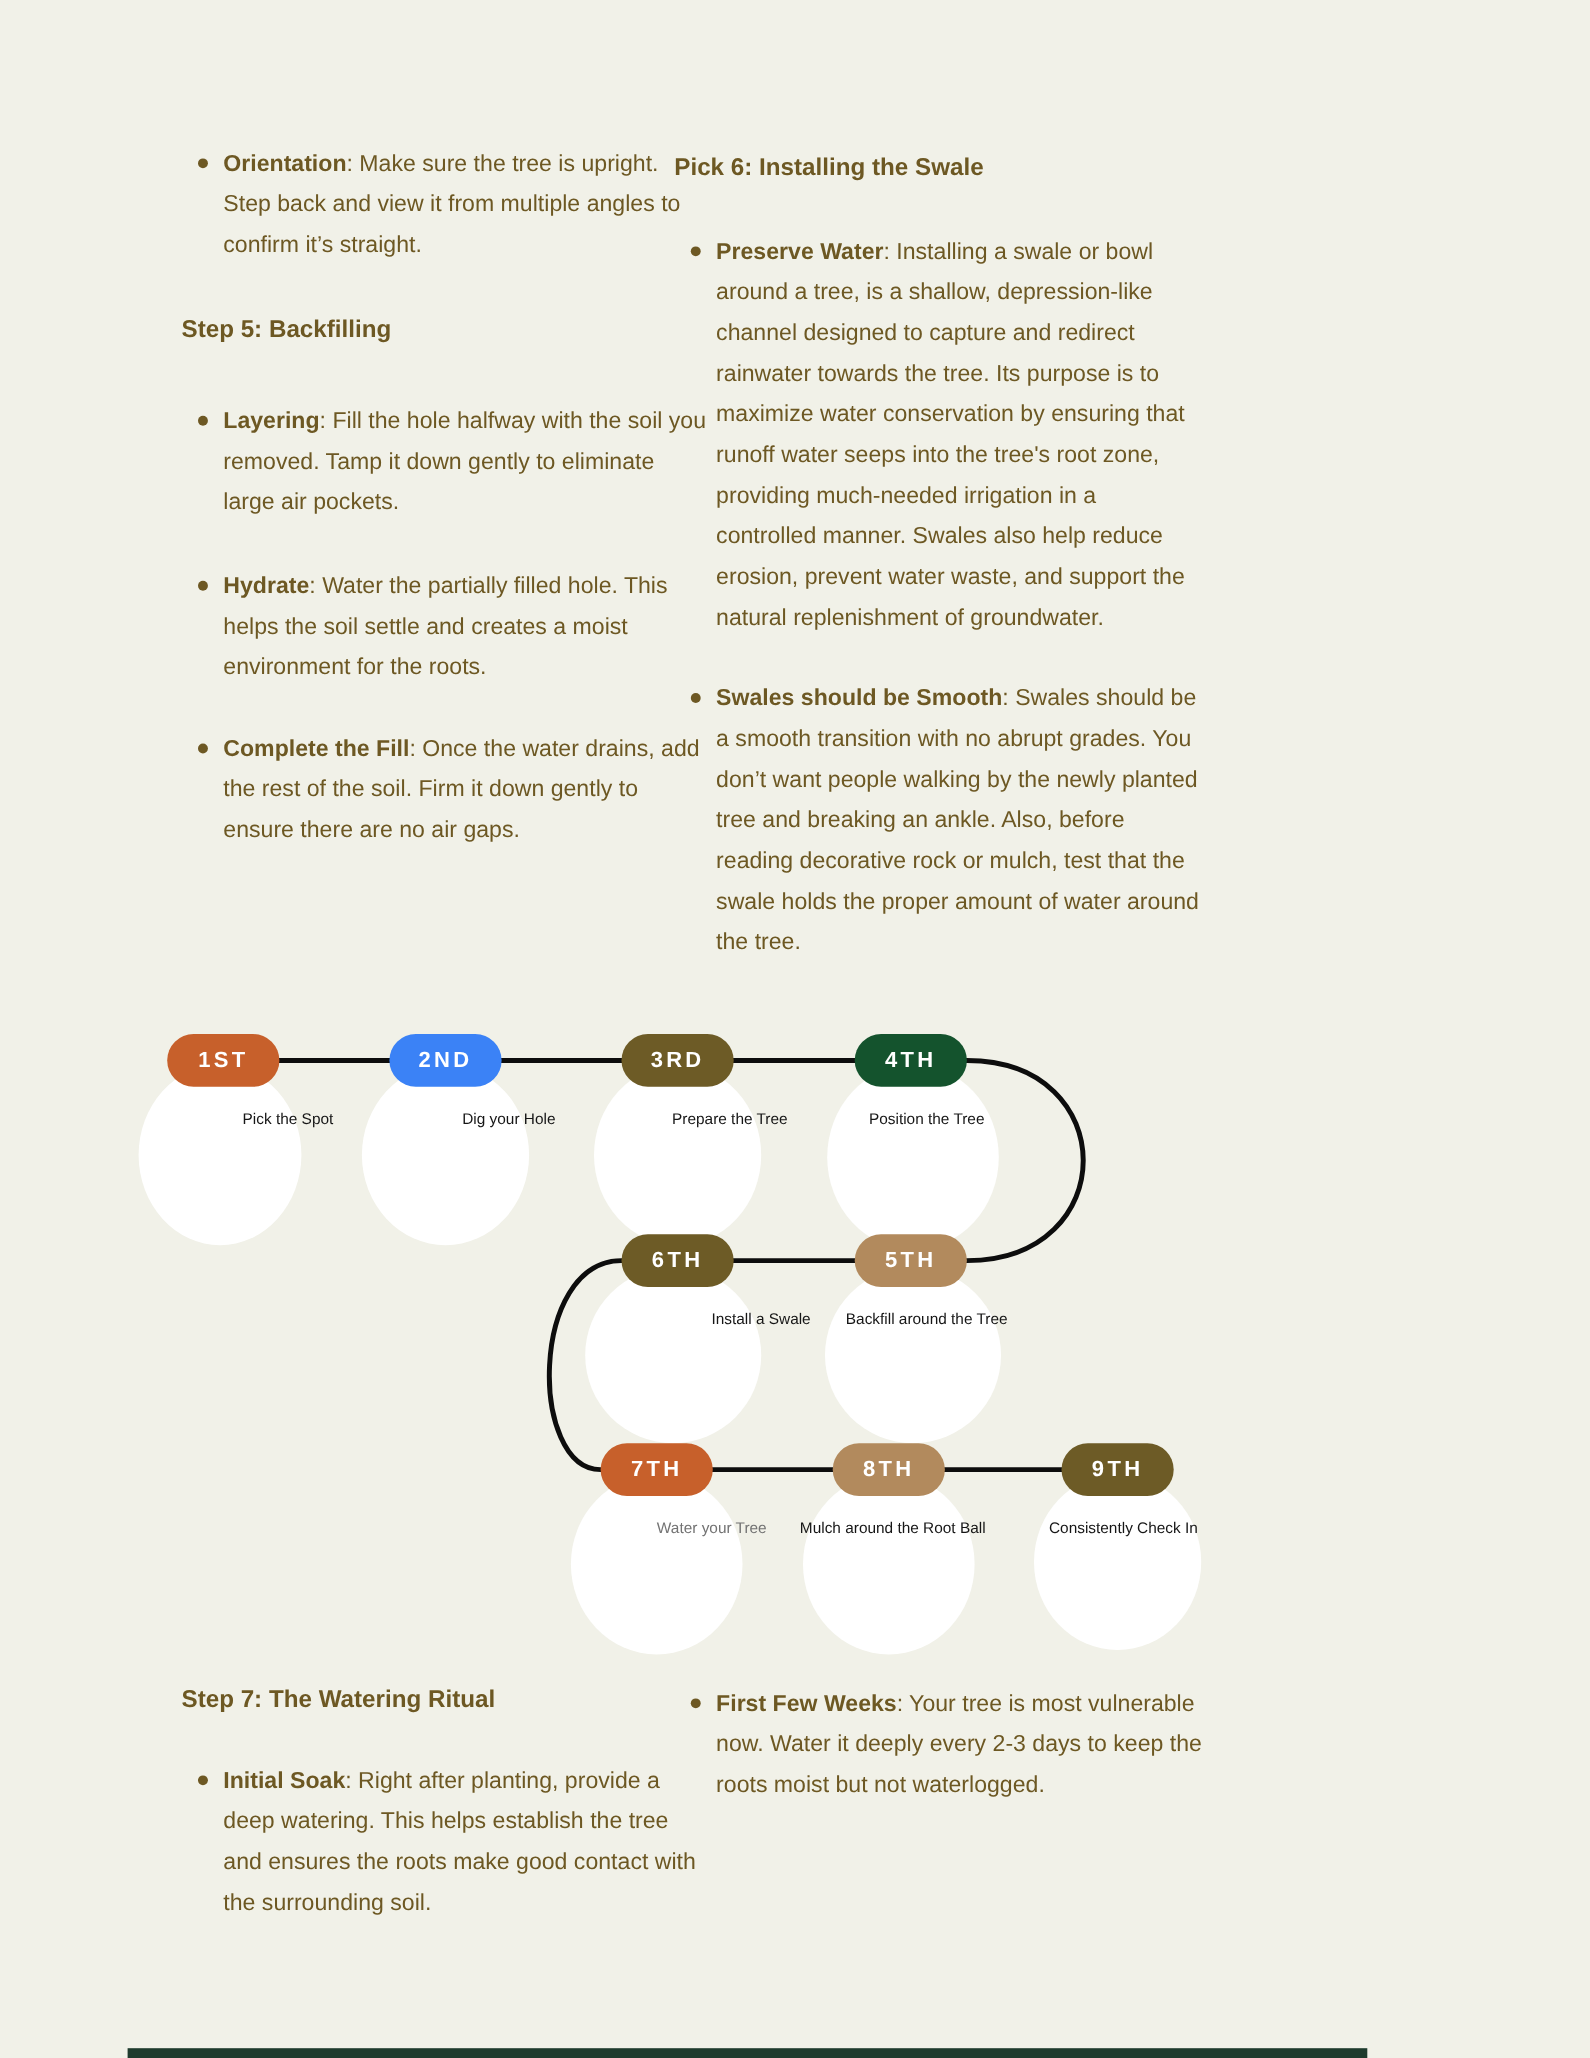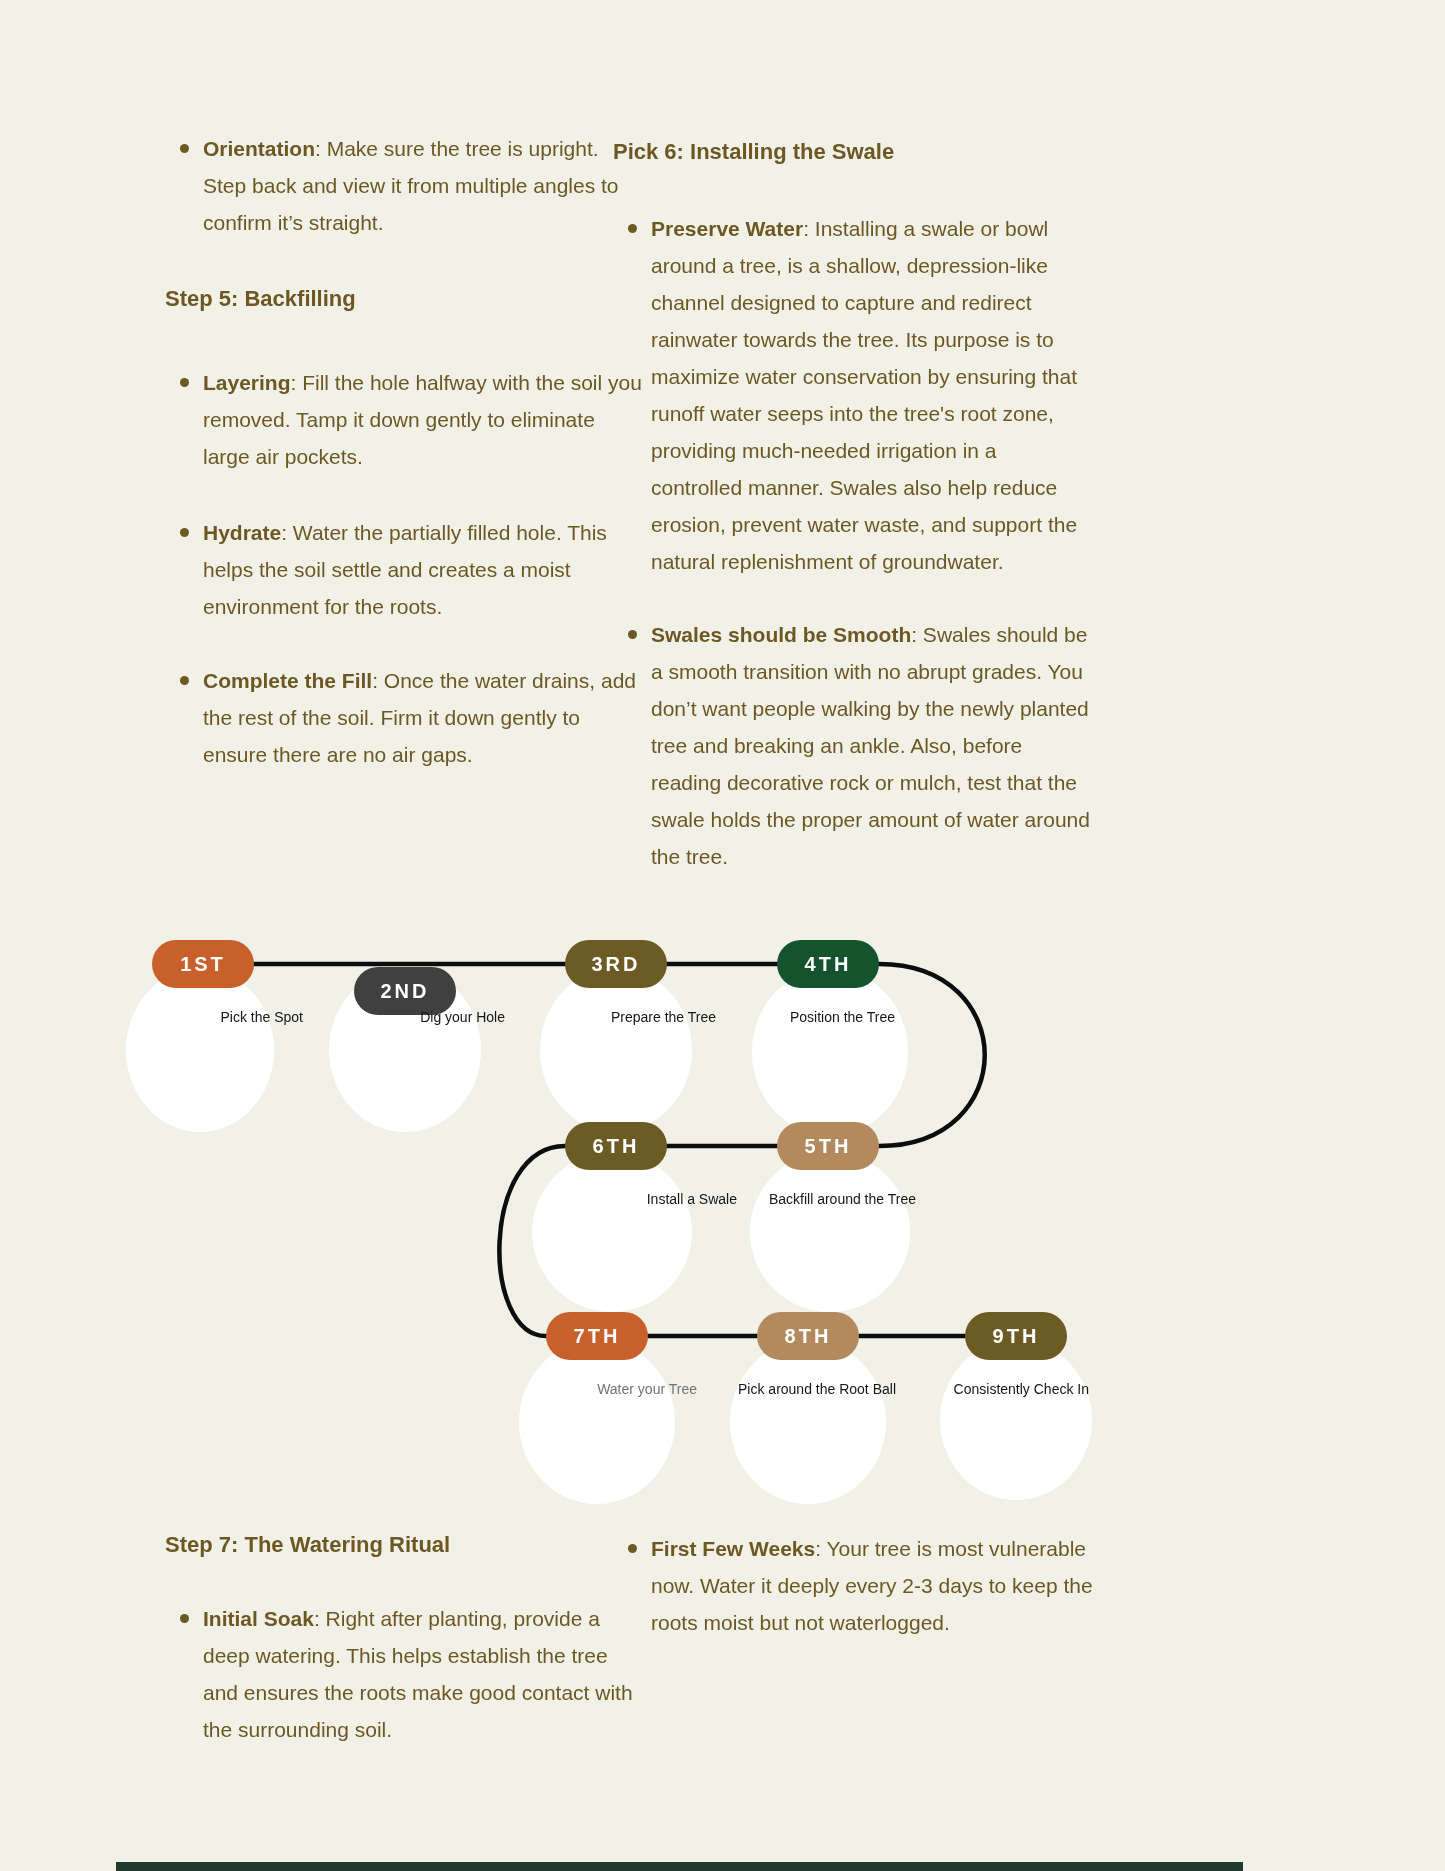--- a/index.html
+++ b/index.html
@@ -105,37 +105,37 @@
     <ellipse cx="612" cy="332" rx="80" ry="80" fill="#ffffff"></ellipse>
     <ellipse cx="830" cy="332" rx="80" ry="80" fill="#ffffff"></ellipse>
     <ellipse cx="597" cy="522" rx="78" ry="82" fill="#ffffff"></ellipse>
     <ellipse cx="808" cy="522" rx="78" ry="82" fill="#ffffff"></ellipse>
     <ellipse cx="1016" cy="520" rx="76" ry="80" fill="#ffffff"></ellipse>
 
     <path d="M 203 64 H 879 C 1020 64 1020 246 879 246 H 565 C 481 246 481 436 546 436 H 1016" fill="none" stroke="#0d0d0d" stroke-width="4.5" stroke-linecap="round"></path>
   </svg>
 
   <div class="pill pill-s1" style="background: rgb(199, 96, 43); color: rgb(255, 255, 255);">1ST</div>
-  <div class="pill pill-s2" style="background: #404040; color: rgb(255, 255, 255); margin-top: 27px;">2ND</div>
+  <div class="pill pill-s2" style="background: #3b82f6; color: rgb(255, 255, 255);">2ND</div>
   <div class="pill pill-s3" style="background: rgb(109, 91, 38); color: rgb(255, 255, 255);">3RD</div>
   <div class="pill pill-s4" style="background: #14532d; color: rgb(255, 255, 255);">4TH</div>
   <div class="pill pill-s5" style="background: rgb(178, 138, 93); color: rgb(255, 255, 255);">5TH</div>
   <div class="pill pill-s6" style="background: rgb(109, 91, 38); color: rgb(255, 255, 255);">6TH</div>
   <div class="pill pill-s7" style="background: rgb(199, 96, 43); color: rgb(255, 255, 255);">7TH</div>
   <div class="pill pill-s8" style="background: rgb(178, 138, 93); color: rgb(255, 255, 255);">8TH</div>
   <div class="pill pill-s9" style="background: rgb(109, 91, 38); color: rgb(255, 255, 255);">9TH</div>
 
   <div class="steplabel lbl-1" style="color: rgb(22, 22, 22);">Pick the Spot</div>
   <div class="steplabel lbl-2" style="color: rgb(22, 22, 22);">Dig your Hole</div>
   <div class="steplabel lbl-3" style="color: rgb(22, 22, 22);">Prepare the Tree</div>
   <div class="steplabel lbl-4" style="color: rgb(22, 22, 22);">Position the Tree</div>
   <div class="steplabel lbl-5" style="color: rgb(22, 22, 22);">Backfill around the Tree</div>
   <div class="steplabel lbl-6" style="color: rgb(22, 22, 22);">Install a Swale</div>
   <div class="steplabel lbl-7" style="color: #737373;">Water your Tree</div>
-  <div class="steplabel lbl-8" style="color: rgb(22, 22, 22);">Pick around the Root Ball</div>
+  <div class="steplabel lbl-8" style="color: rgb(22, 22, 22);">Mulch around the Root Ball</div>
   <div class="steplabel lbl-9" style="color: rgb(22, 22, 22);">Consistently Check In</div>
 
   <div class="heading" style="left: 165px; top: 1530px; color: rgb(109, 88, 35);">Step 7: The Watering Ritual</div>
 
   <div class="bullet-item" style="left: 165px; top: 1600px; width: 442px; color: rgb(109, 88, 35);">
     <span class="dot" style="background: rgb(109, 88, 35);"></span>
     <strong>Initial Soak</strong><span>: Right after planting, provide a deep watering. This helps establish the tree and ensures the roots make good contact with the surrounding soil.</span>
   </div>
 
   <div class="bullet-item" style="left: 613px; top: 1530px; width: 442px; color: rgb(109, 88, 35);">

